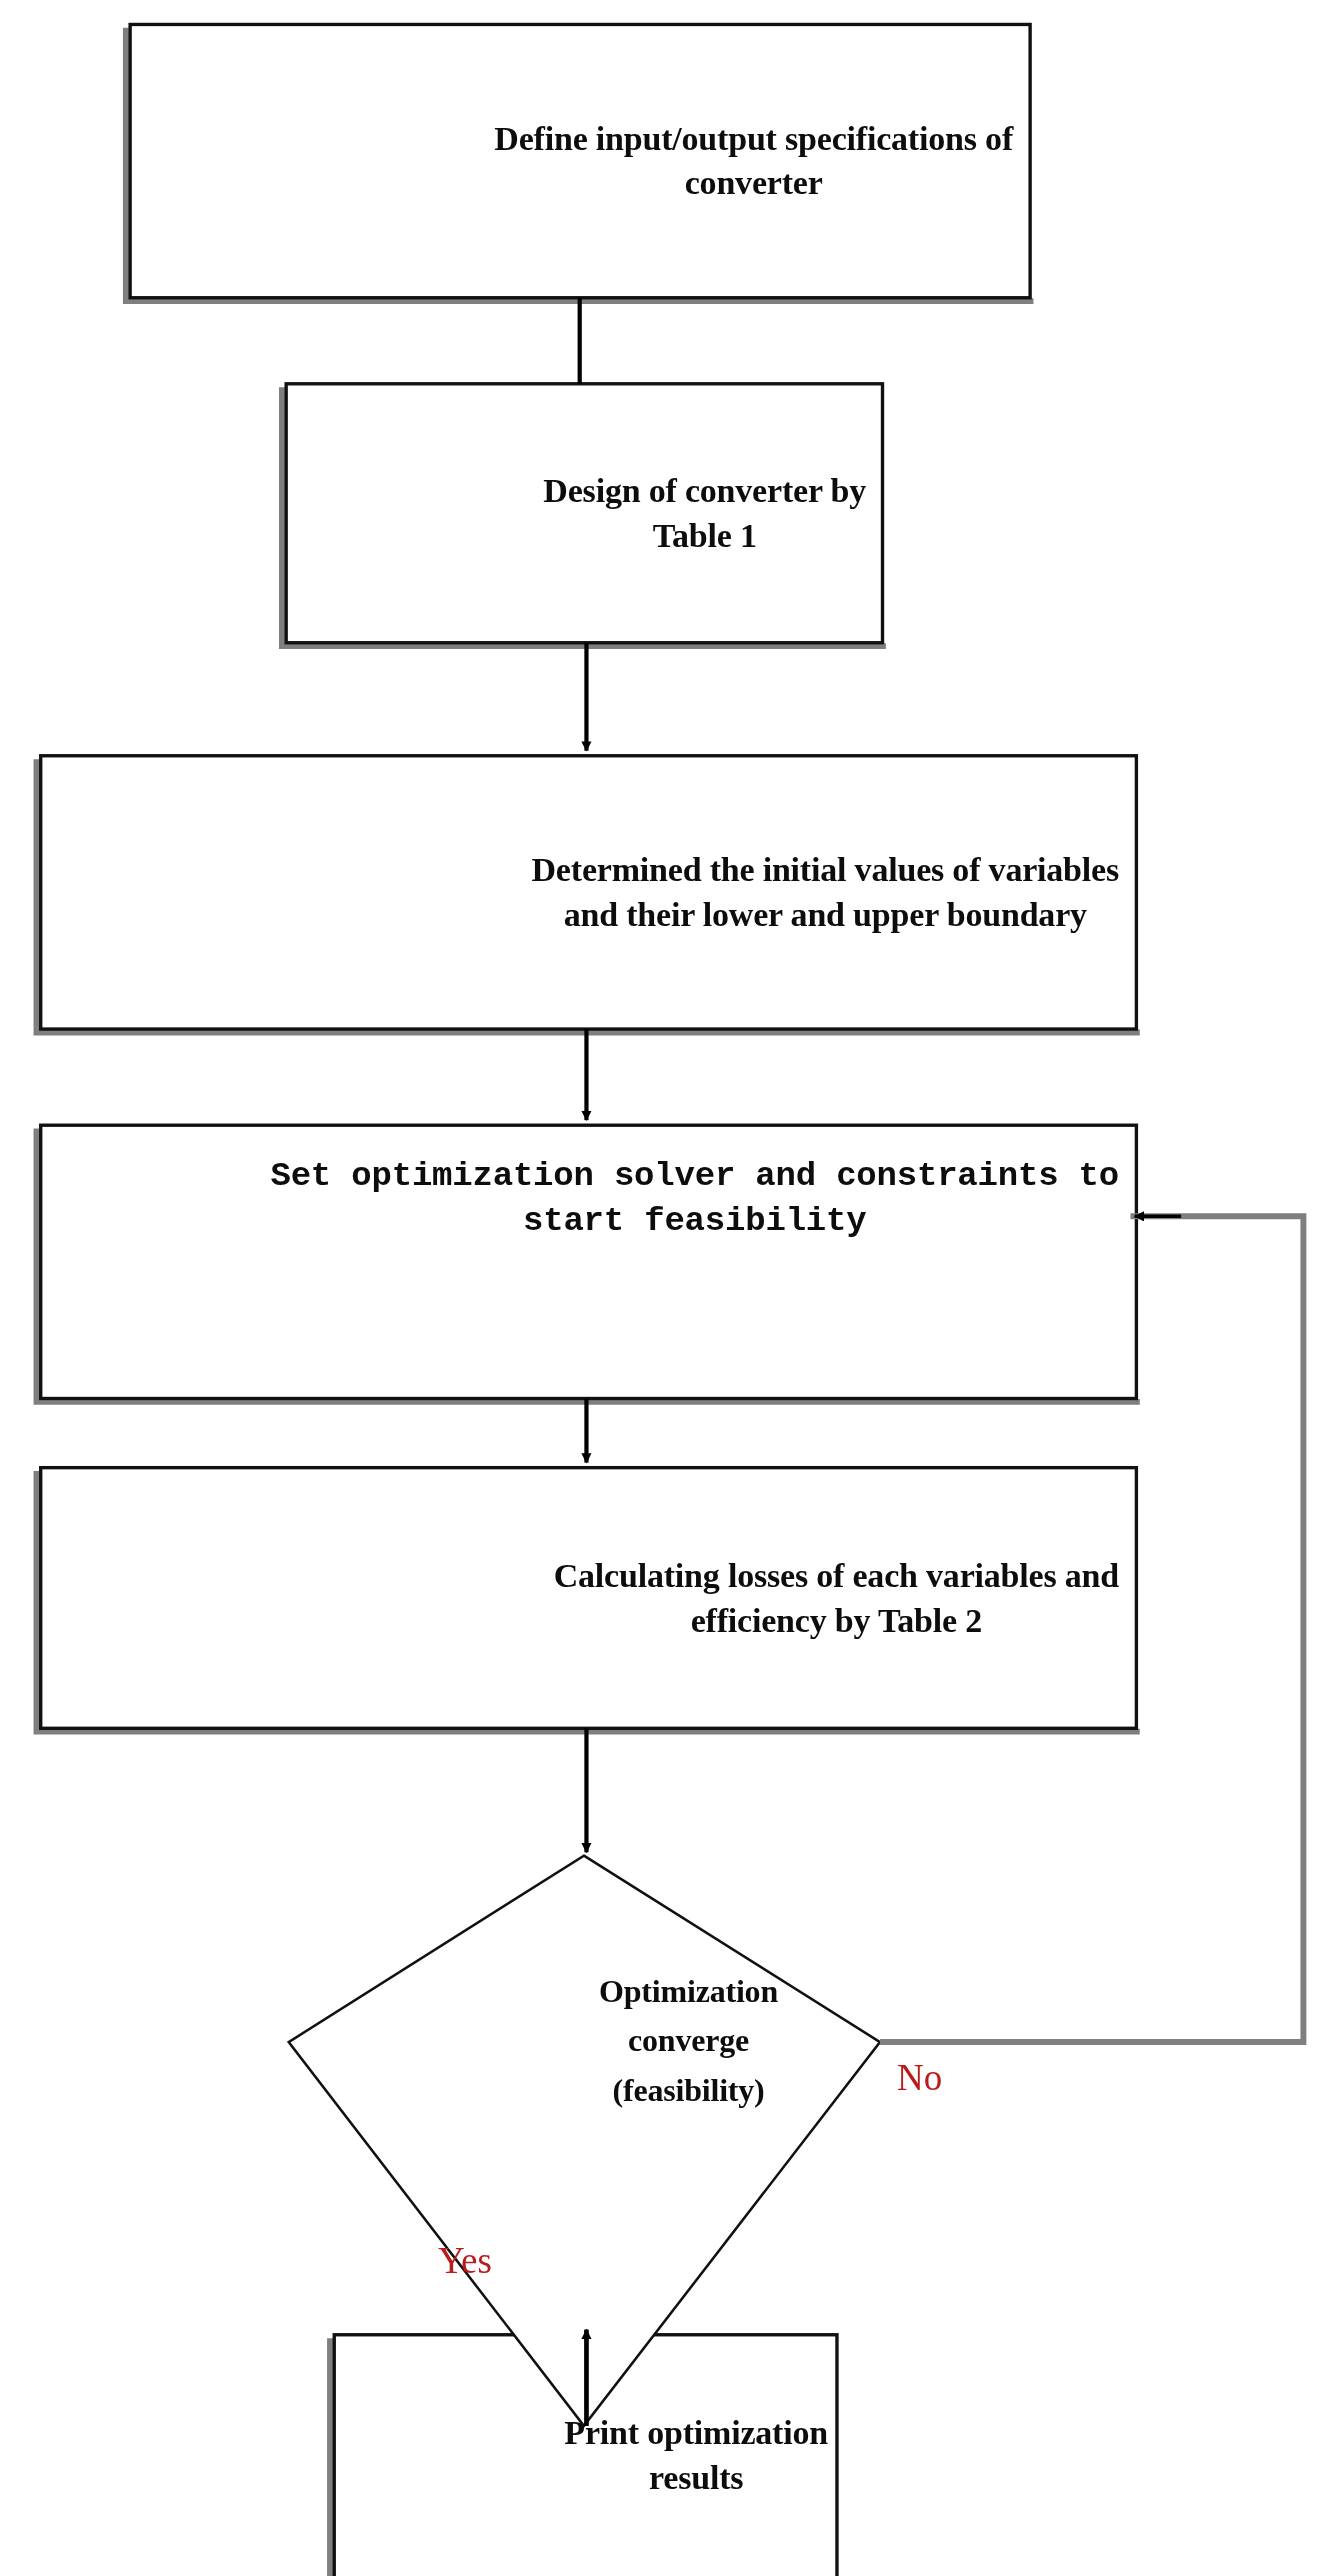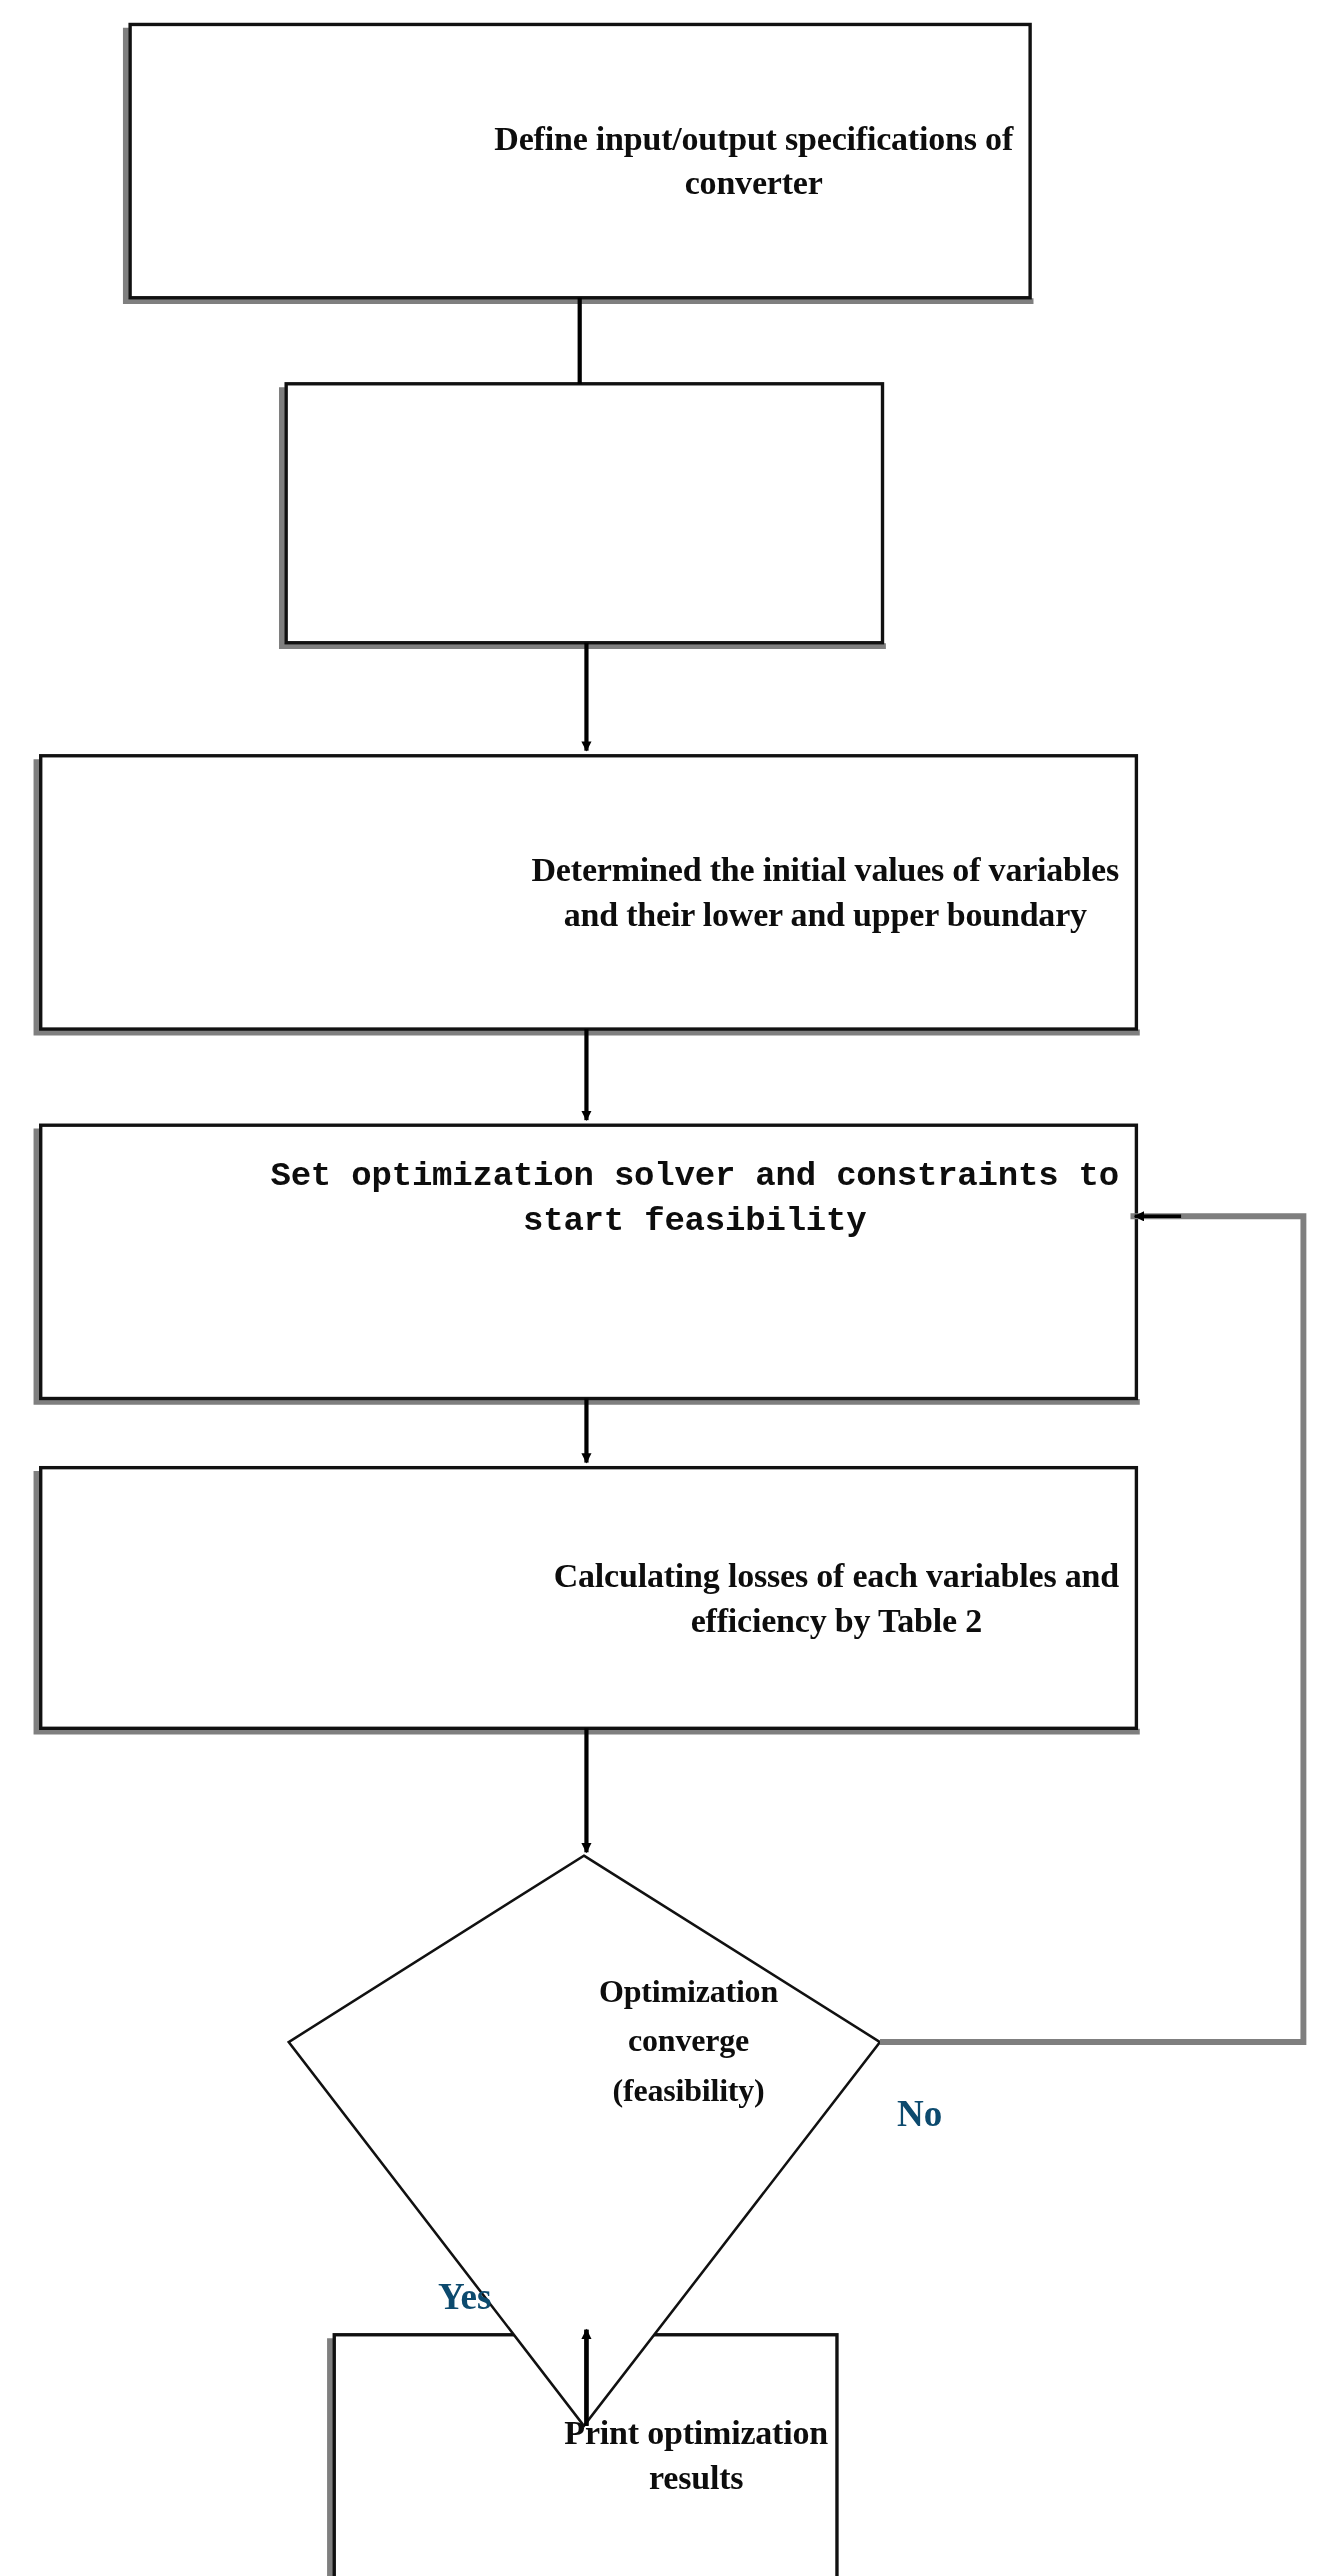--- a/index.html
+++ b/index.html
@@ -31,24 +31,23 @@
     font-family: "Liberation Serif", "DejaVu Serif", serif;
     font-weight: bold;
     color: #0d0d0d;
     line-height: 1.30;
     letter-spacing: -0.2px;
     pointer-events: none;
   }
   .edge-label {
     position: absolute;
     font-family: "Liberation Serif", "DejaVu Serif", serif;
-    font-weight: bold;
-    color: #0c4a6e;
+    font-weight: normal;
+    color: #b91c1c;
     white-space: nowrap;
-    margin-top: 36px;
   }
 </style>
 </head>
 <body>
 
 <div id="page">
 
   <svg id="flow-svg" viewBox="0 0 1581 3054">
     <defs>
       <marker id="arrowhead" markerWidth="14" markerHeight="14" refX="11" refY="6" orient="auto" markerUnits="userSpaceOnUse">
@@ -97,20 +96,26 @@
     </g>
   </svg>
 
   <div class="node-text" style="left:147px; top:24.5px; width:866px; height:273px; font-size:34px;">
     <div>
       <span>Define input/output specifications of</span><br>
       <span>converter</span>
     </div>
   </div>
 
+  <div class="node-text" style="left:303px; top:384px; width:563px; height:259px; font-size:34px;">
+    <div>
+      <span>Design of converter by</span><br>
+      <span>Table 1</span>
+    </div>
+  </div>
 
   <div class="node-text" style="left:57px; top:756px; width:1062px; height:273px; font-size:34px;">
     <div>
       <span>Determined the initial values of variables</span><br>
       <span>and their lower and upper boundary</span>
     </div>
   </div>
 
   <div class="node-text" style="left:57px; top:1062px; width:1062px; height:273px; font-size:34px;font-family:Liberation Mono, monospace;">
     <div>

